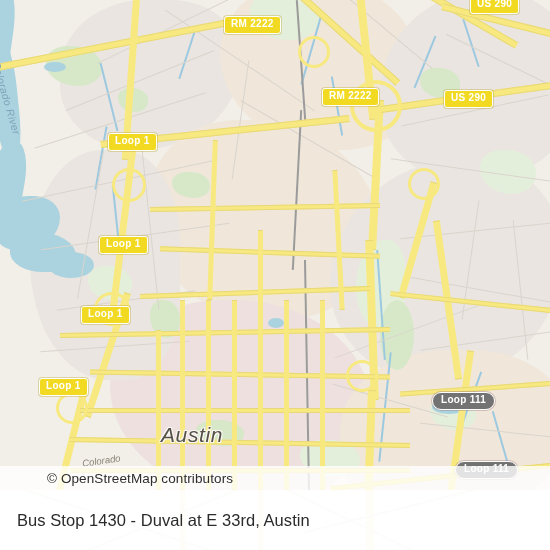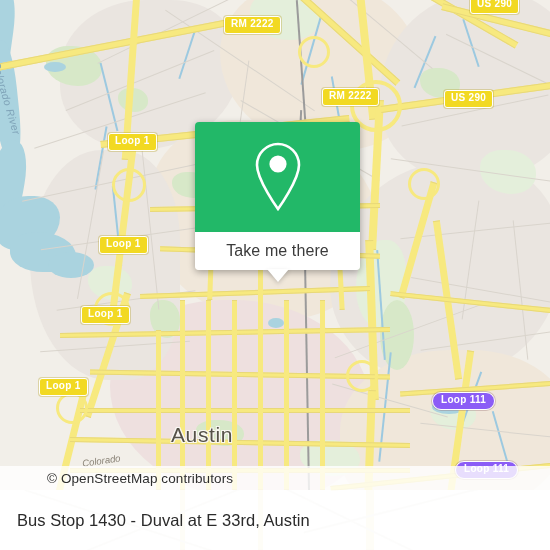--- a/index.html
+++ b/index.html
@@ -46,21 +46,21 @@
     font-size:10px;font-weight:bold;letter-spacing:.3px;
     color:#ffffff;white-space:nowrap;
     padding:2px 6px 3px 6px;
     border-radius:3px;
     background:#f2d922;
     border:1.5px solid #ffffff;
     box-shadow:0 0 0 1px rgba(180,160,40,.35);
     line-height:1.05;
   }
   .shield.loop111{
-    background:#8b5cf6;
+    background:#737373;
     border:1.5px solid #ffffff;
     border-radius:11px;
     box-shadow:0 0 0 1px rgba(150,110,112,.35);
     padding:2px 8px 3px 8px;
   }
 
   
   .place{
     position:absolute;color:#555148;white-space:nowrap;
     font-size:21px;letter-spacing:.6px;
@@ -273,46 +273,34 @@
       <div style="position:absolute;left:408px;top:168px;width:26px;height:26px;border:3px solid #f7e97f;border-radius:50%;"></div>
       <div style="position:absolute;left:346px;top:360px;width:26px;height:26px;border:3px solid #f7e97f;border-radius:50%;"></div>
       <div style="position:absolute;left:56px;top:392px;width:26px;height:26px;border:3px solid #f7e97f;border-radius:50%;"></div>
       <div style="position:absolute;left:298px;top:36px;width:26px;height:26px;border:3px solid #f7e97f;border-radius:50%;"></div>
     </div>
 
     <div class="layer">
       <div class="river-label" style="left:2px;top:60px;transform:rotate(74deg);transform-origin:left top;">Colorado River</div>
       <div class="rivlab2" style="left:82px;top:455px;transform:rotate(-8deg);">Colorado</div>
 
-      <div class="place" style="left:171px;top:423px;">Austin</div>
+      <div class="place" style="left:161px;top:423px;font-style:italic;">Austin</div>
 
       <div class="shield" style="left:224px;top:16px;">RM 2222</div>
       <div class="shield" style="left:322px;top:88px;">RM 2222</div>
       <div class="shield" style="left:444px;top:90px;">US 290</div>
       <div class="shield" style="left:470px;top:-4px;">US 290</div>
       <div class="shield" style="left:108px;top:133px;">Loop 1</div>
       <div class="shield" style="left:99px;top:236px;">Loop 1</div>
       <div class="shield" style="left:81px;top:306px;">Loop 1</div>
       <div class="shield" style="left:39px;top:378px;">Loop 1</div>
       <div class="shield loop111" style="left:432px;top:392px;">Loop 111</div>
       <div class="shield loop111" style="left:455px;top:461px;">Loop 111</div>
     </div>
 
-    <div class="popup">
-      <div class="popup-top" style="background:#22b868;">
-        <svg class="pin-icon" width="54" height="74" viewBox="0 0 54 74">
-          <path d="M27 4 C15.5 4 6 13.4 6 25 C6 40 27 69 27 69 C27 69 48 40 48 25 C48 13.4 38.5 4 27 4 Z" fill="none" stroke="#ffffff" stroke-width="2.6"></path>
-          <circle cx="27" cy="24" r="8.6" fill="#ffffff"></circle>
-        </svg>
-      </div>
-      <div class="popup-bottom">
-        <span class="cta">Take me there</span>
-        <span class="popup-tail"></span>
-      </div>
-    </div>
 
     <div class="osm">
       <span>© OpenStreetMap contributors</span>
     </div>
   </div>
 
   <div class="map-ghost">
     <div class="ghostwrap">
 
       <div class="rd" style="position:absolute;left:330px;top:474px;width:230px;height:5px;transform:rotate(-6deg);"></div>

